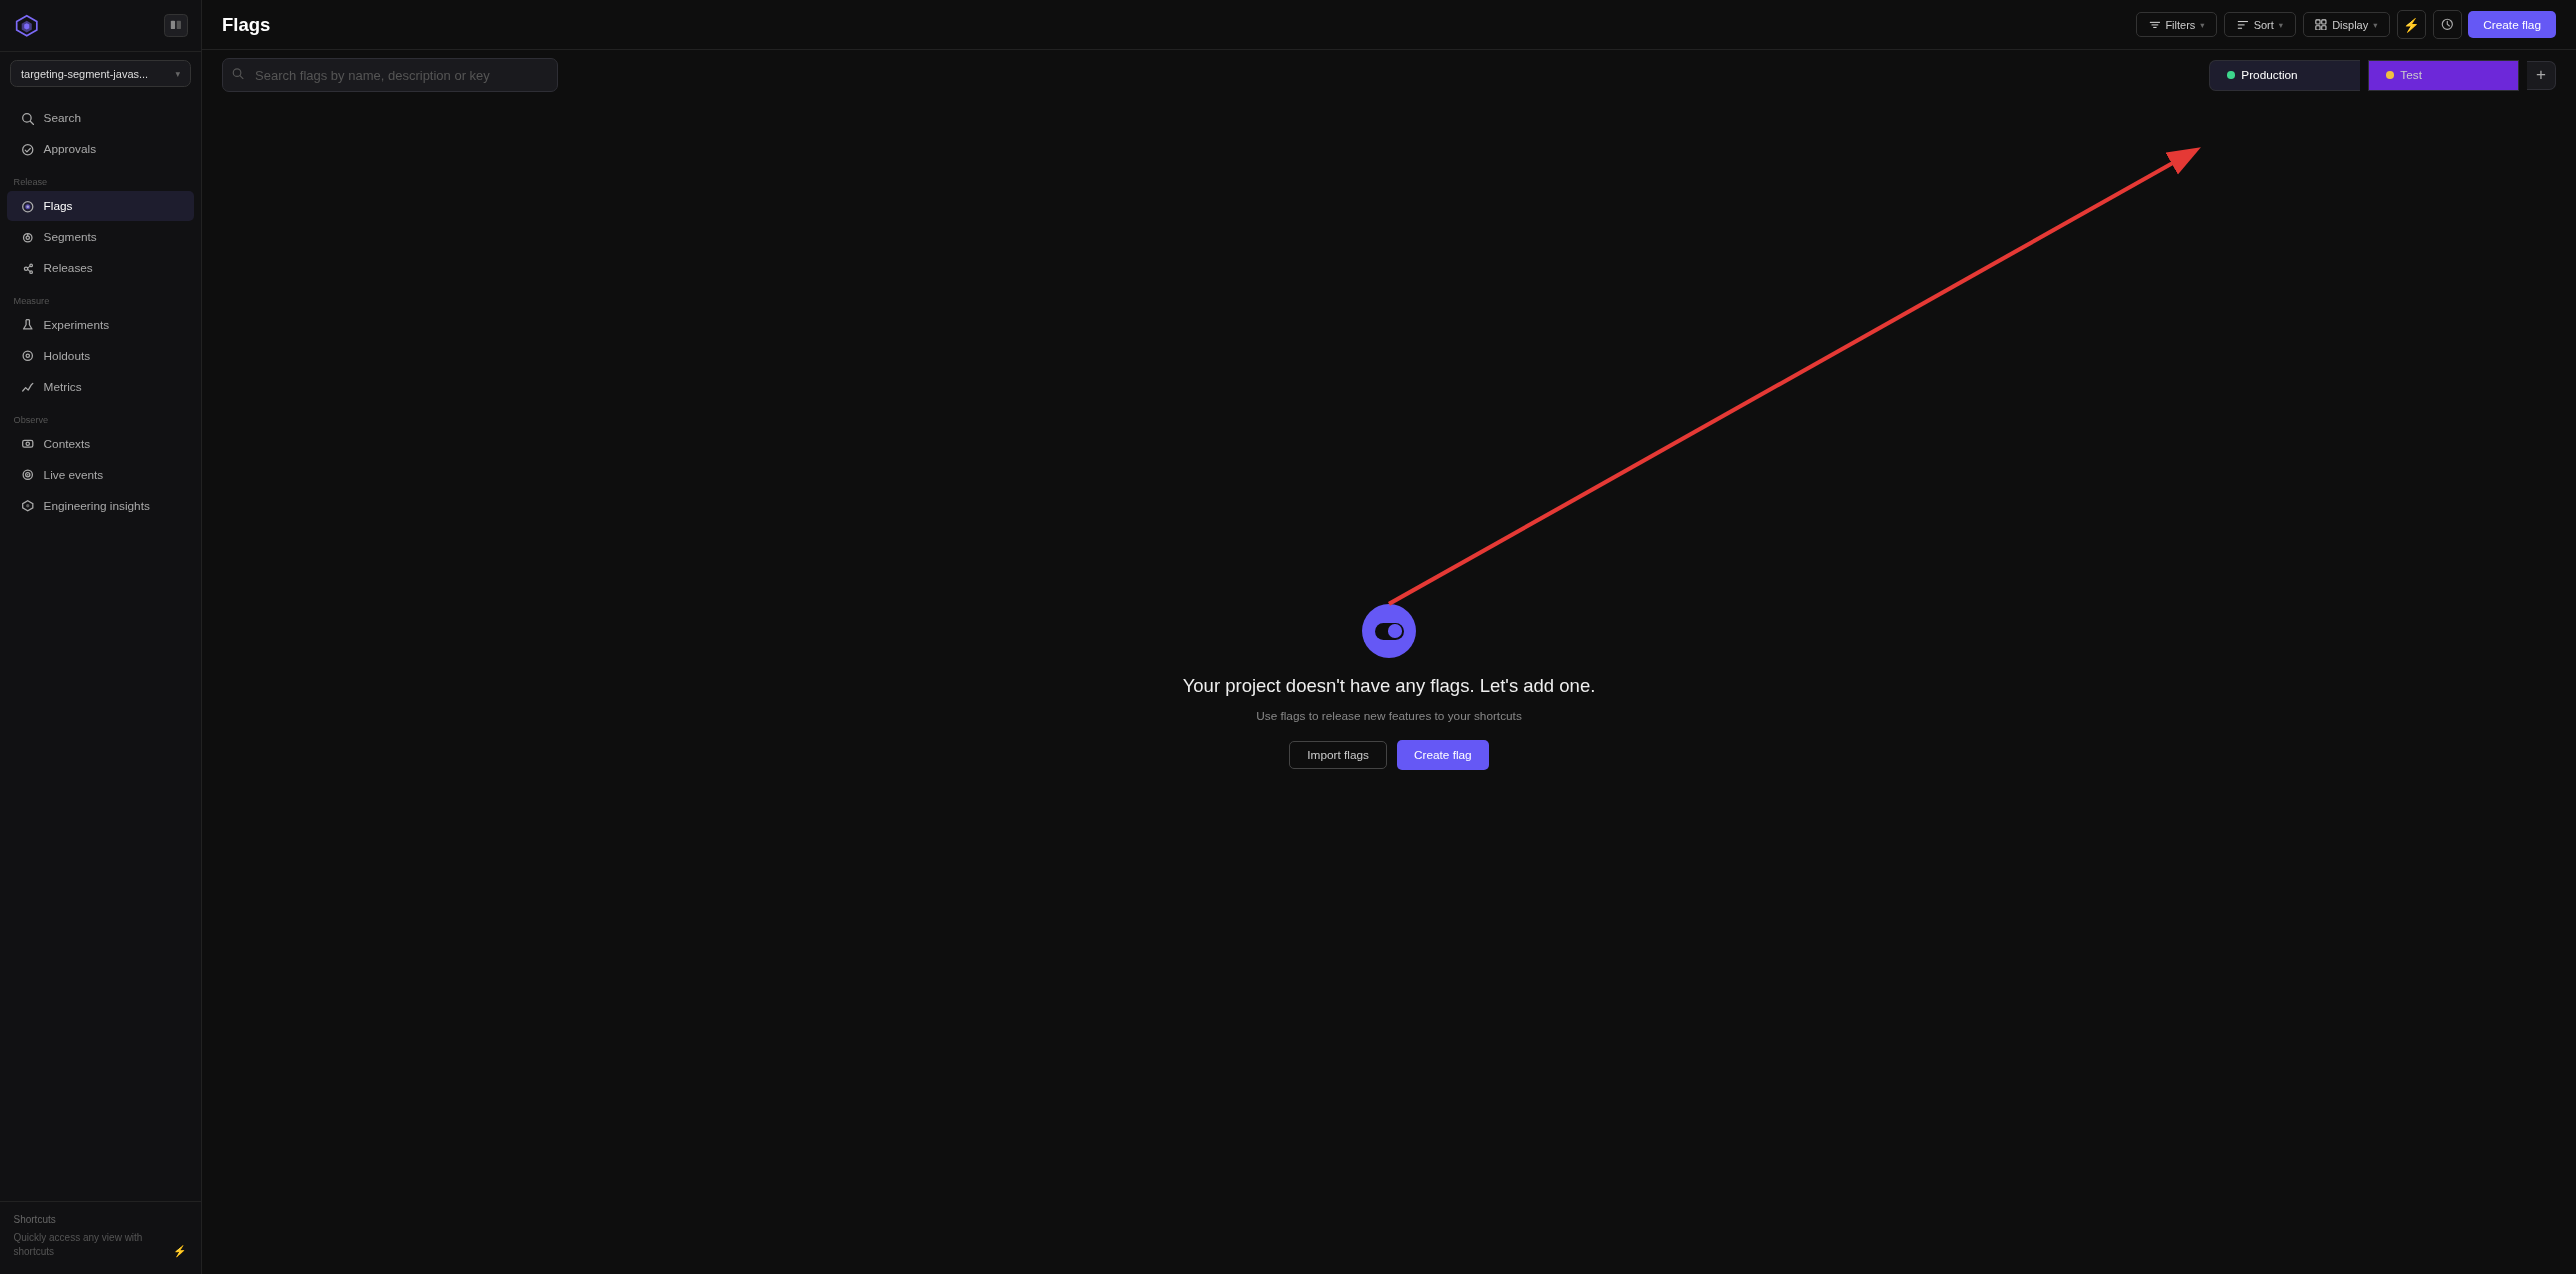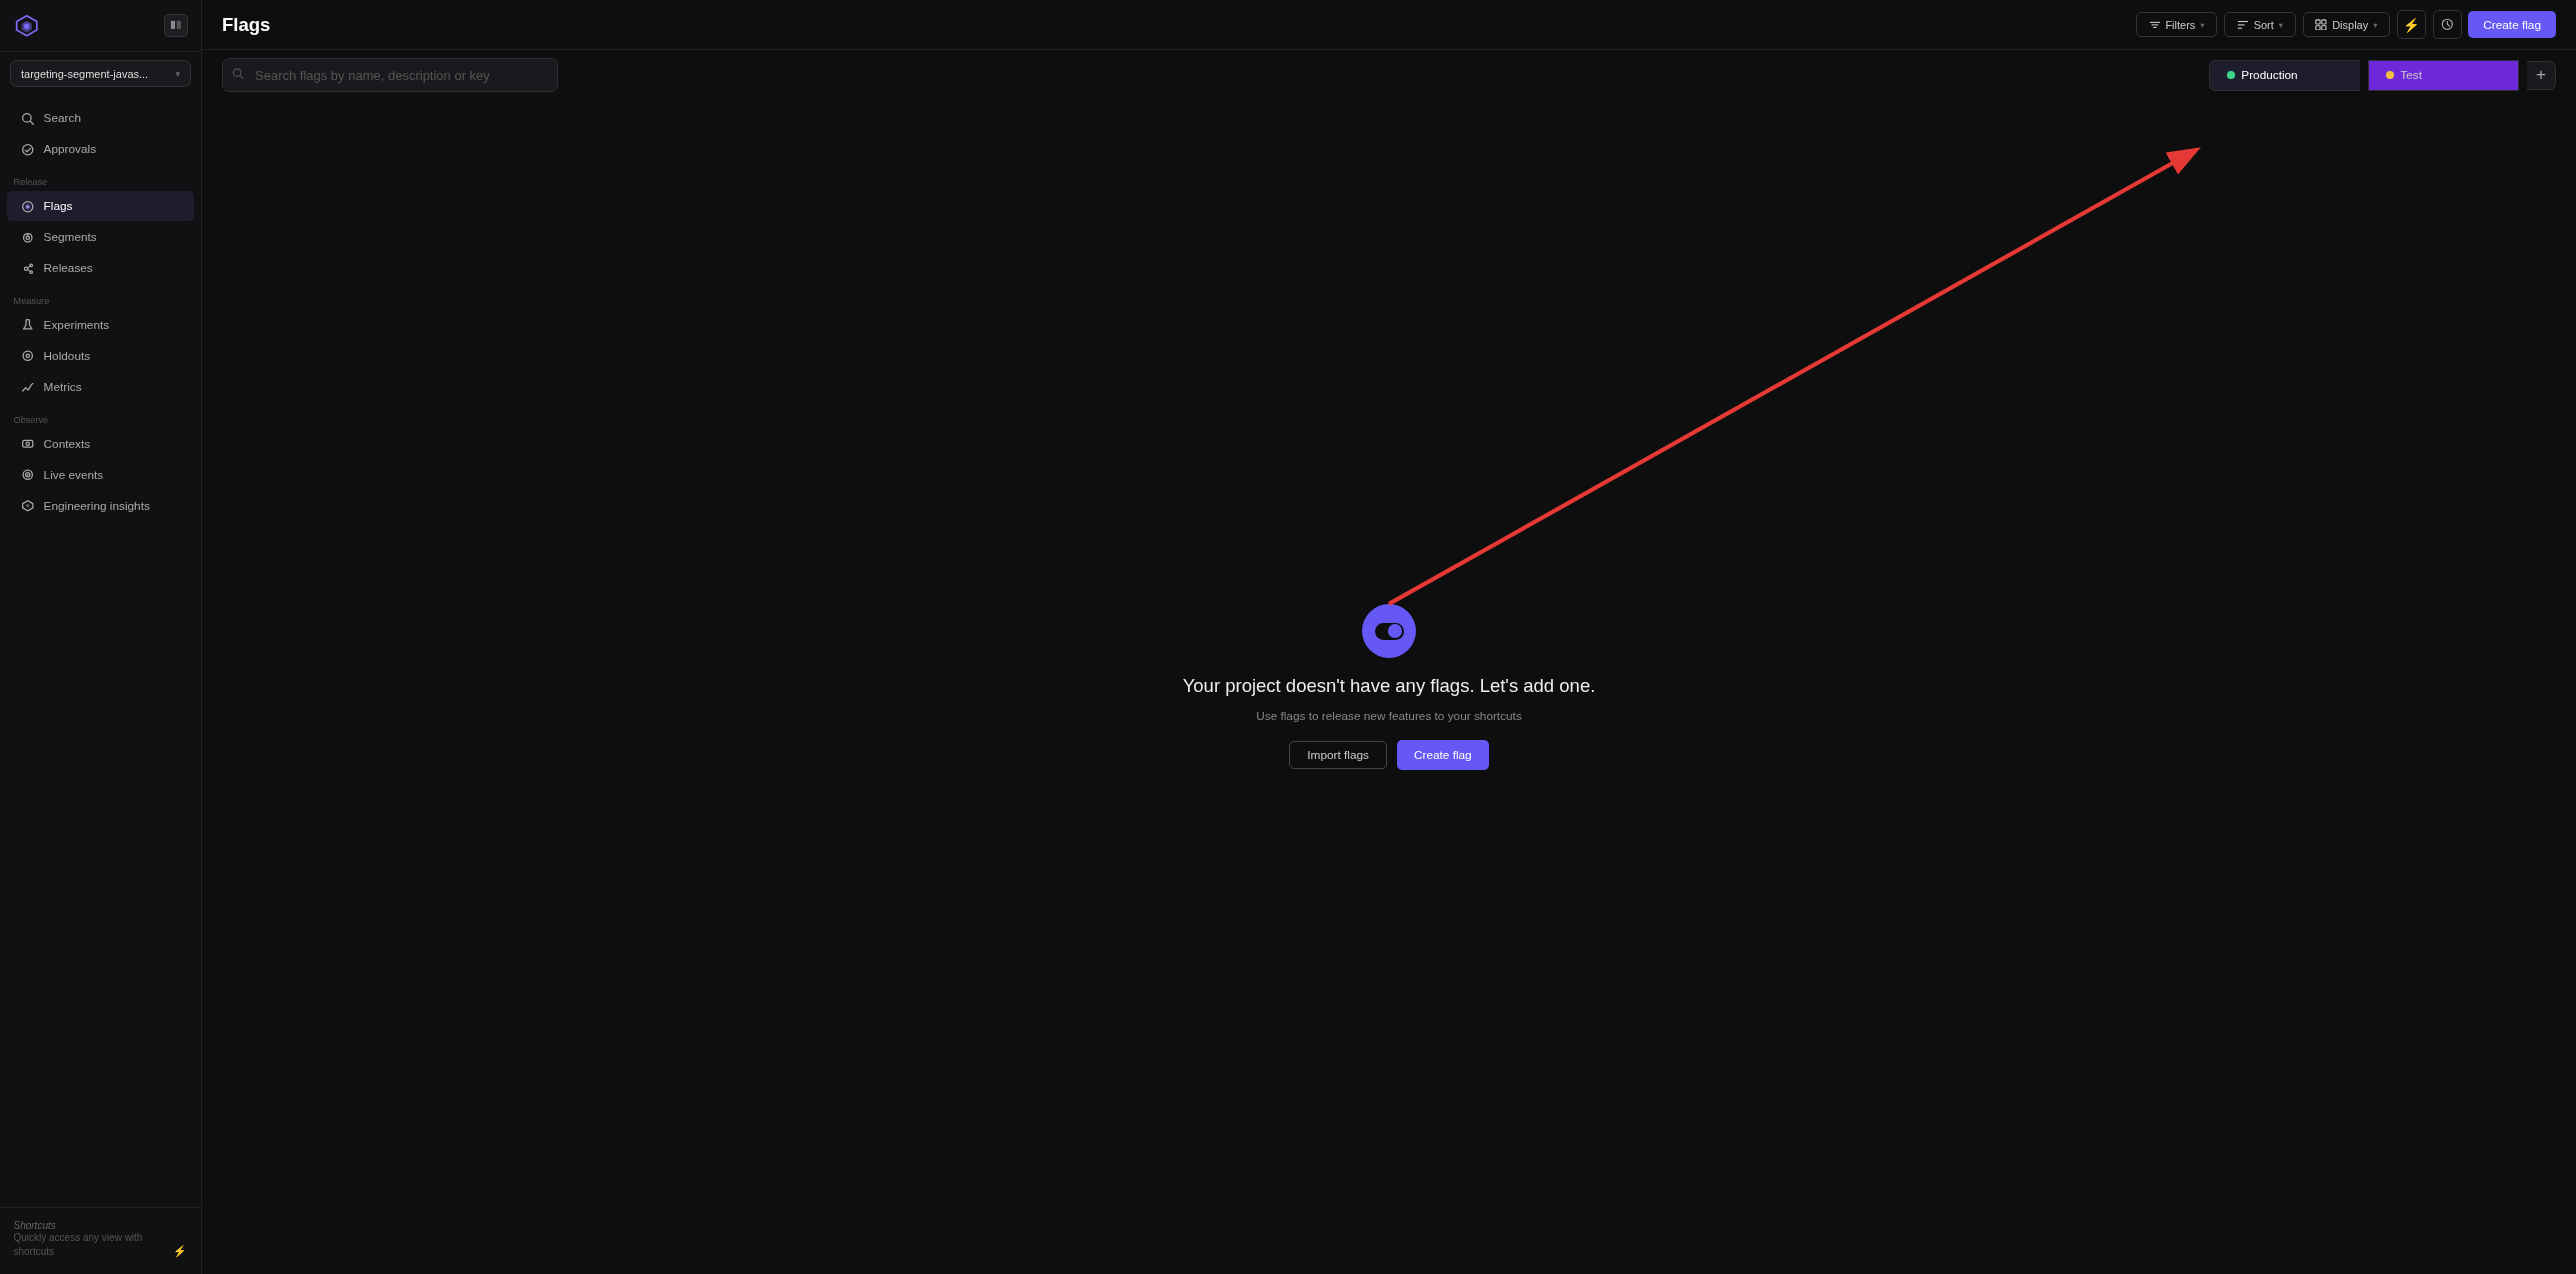--- a/index.html
+++ b/index.html
@@ -115,22 +115,21 @@
     }
 
     .sidebar-bottom {
       padding: 11.8px 13.5px 15px;
       border-top: 0.8px solid #222;
     }
 
     .shortcuts-title {
       font-size: 10px;
       color: #666;
-      margin-bottom: 0;
-      font-style: italic;
+      margin-bottom: 6px;
     }
 
     .shortcuts-desc {
       font-size: 10px;
       color: #555;
       line-height: 1.4;
       display: flex;
       align-items: flex-end;
       gap: 3.4px;
     }

